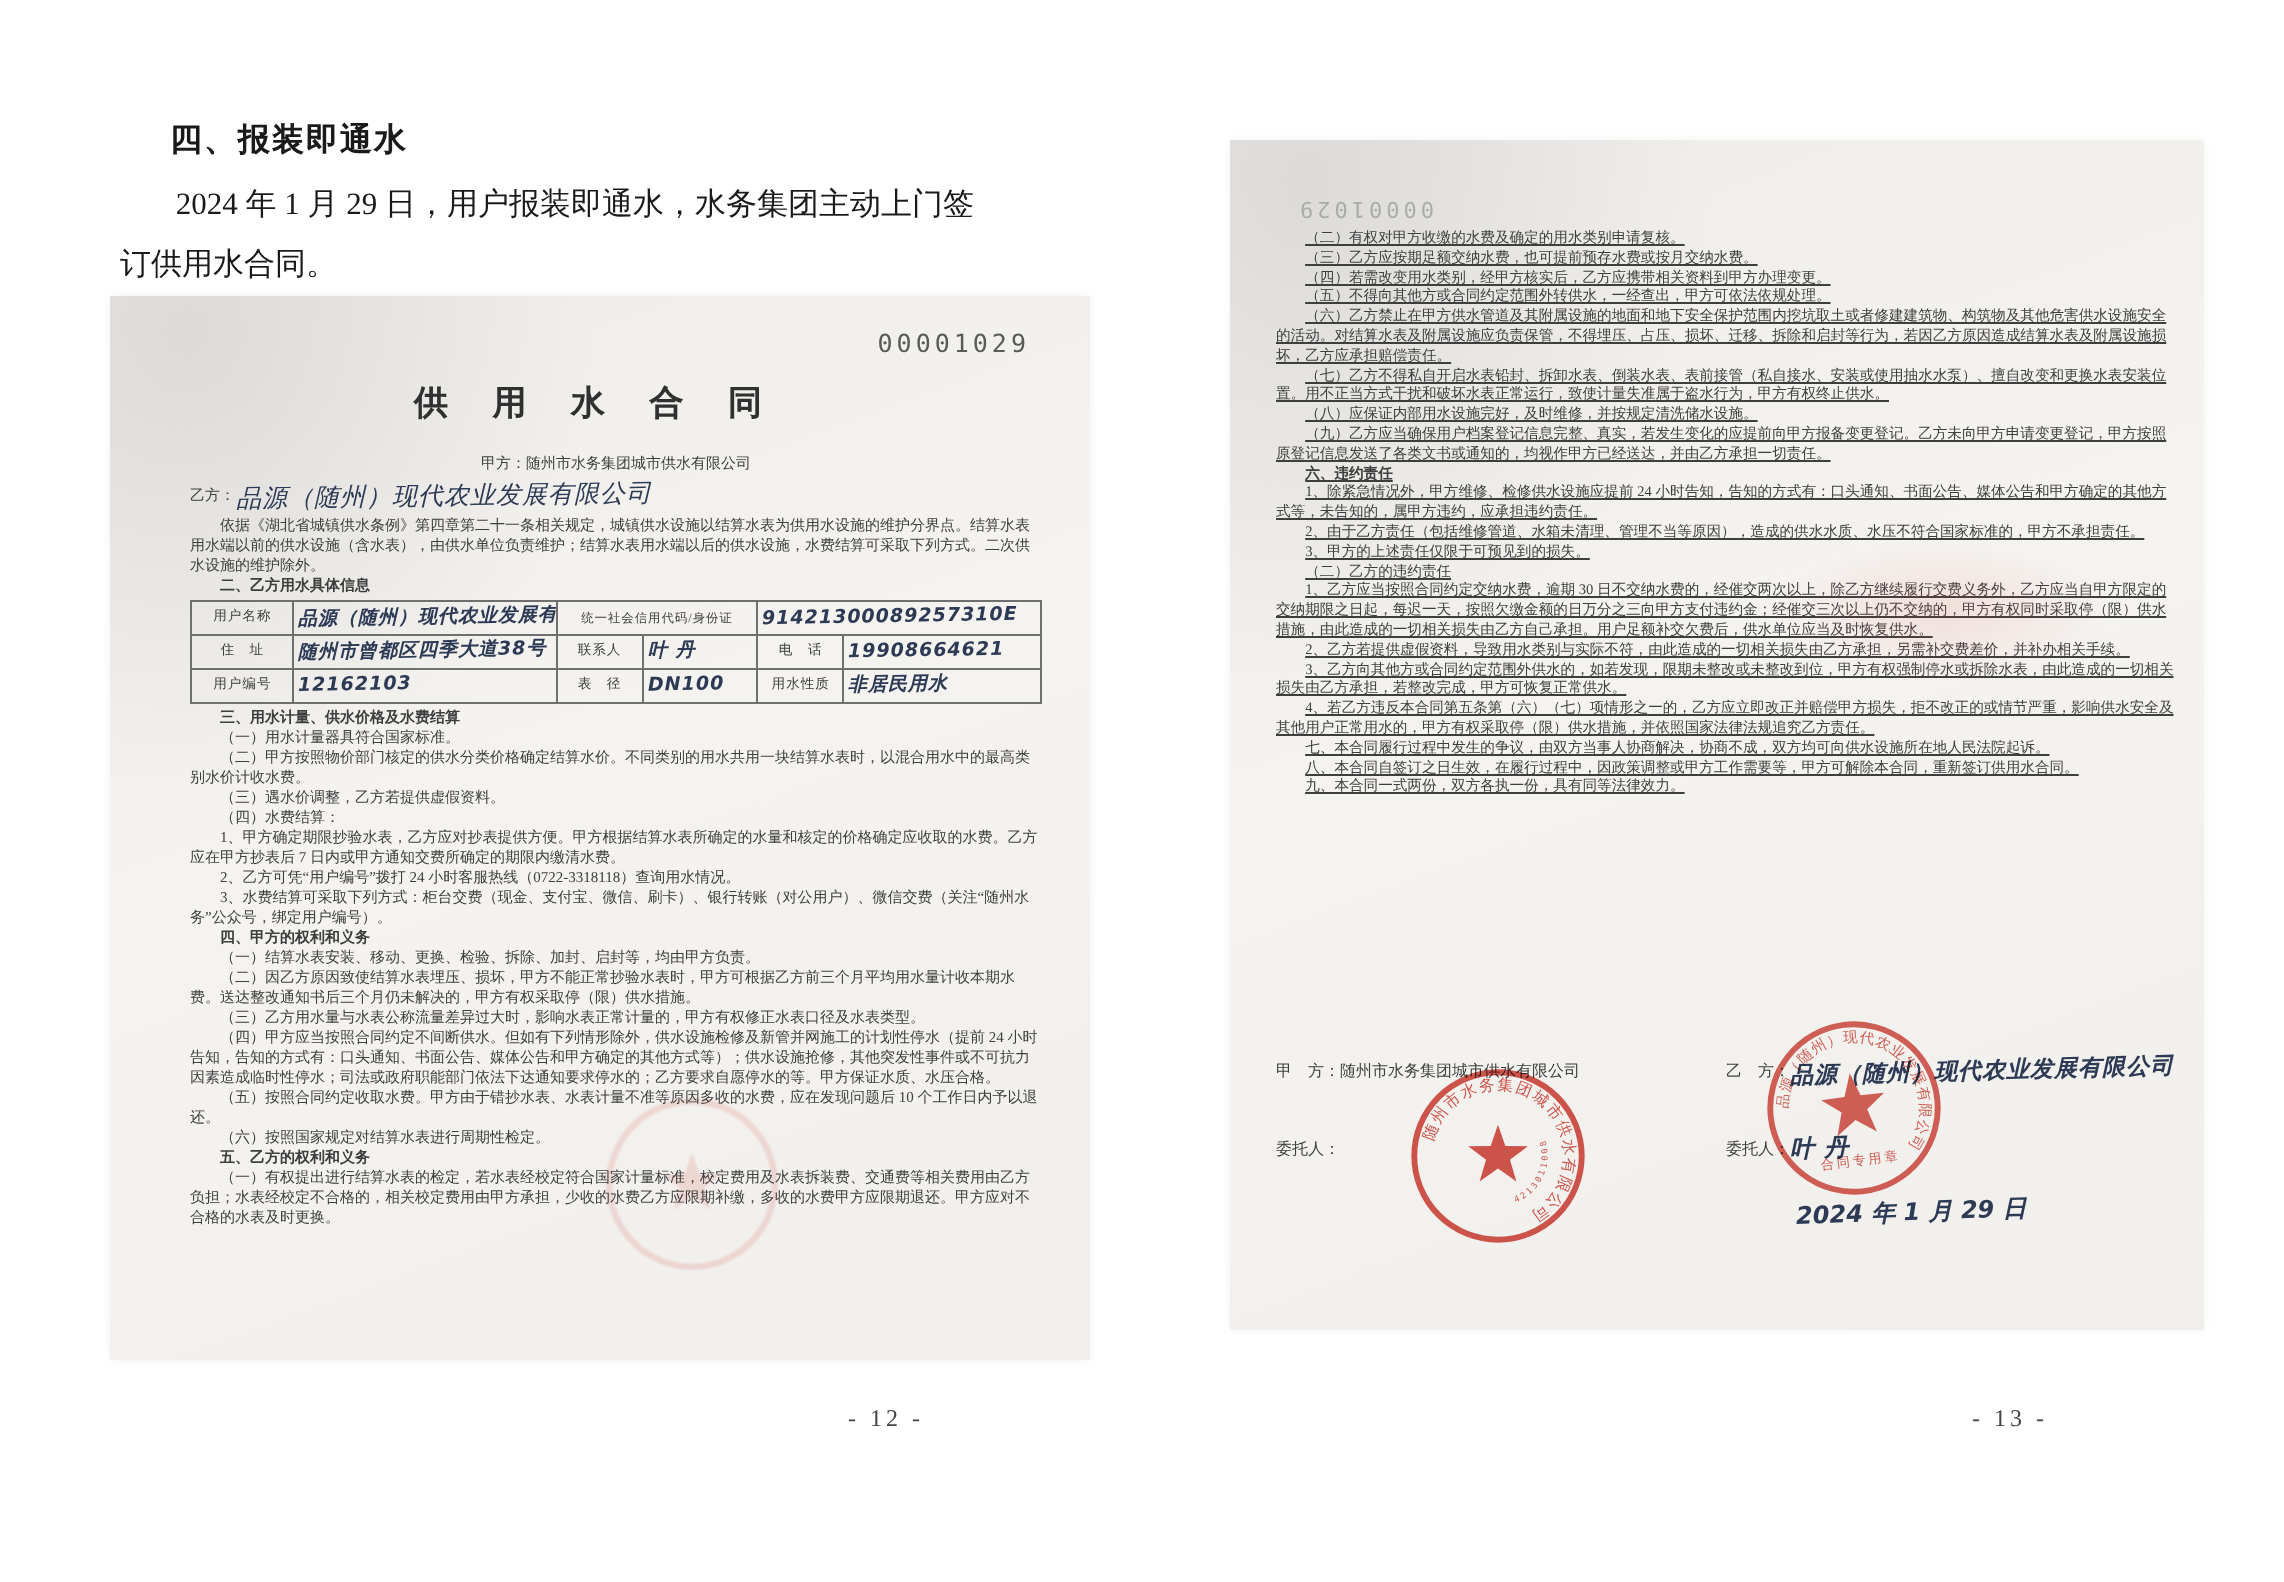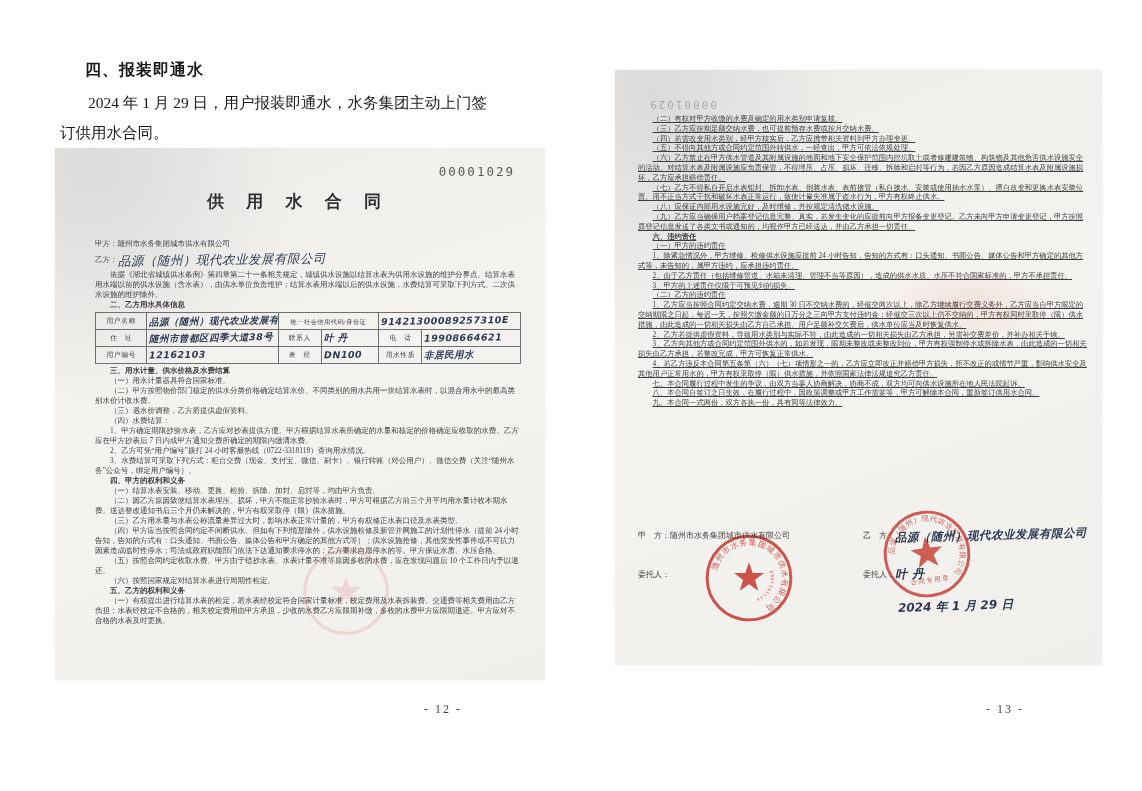--- a/index.html
+++ b/index.html
@@ -43,21 +43,21 @@
   }
   .contract-title{
     position:absolute;left:0;right:3px;top:42px;margin:0;text-align:center;
     font-size:17px;font-weight:bold;letter-spacing:9px;color:#303030;
   }
   .scan-content{position:absolute;left:40px;right:24px;top:78px;}
   .scan-content-r{position:absolute;left:23px;right:14px;top:44px;text-decoration:underline;}
   .pline{margin:0;font-size:7.5px;line-height:10px;text-indent:2em;}
   .scan-right .pline{font-size:7.3px;line-height:9.8px;}
   .pline.bold{font-weight:bold;}
-  .party-a{margin:12px 0 3px 0;font-size:7.5px;line-height:11px;}
+  .party-a{margin:0 0 3px 0;font-size:7.5px;line-height:11px;text-align:center;}
   .party-b{margin:0 0 2px 0;font-size:7.5px;line-height:16px;display:flex;align-items:center;}
   .hand{
     font-family:"DejaVu Sans",sans-serif;font-style:italic;color:#2c3a55;
     letter-spacing:.5px;
   }
   .party-b .hand{font-size:12.5px;transform:rotate(-.8deg);white-space:nowrap;}
   
   table.info{
     border-collapse:collapse;width:100%;margin:2px 0 2px 0;table-layout:fixed;
   }
@@ -188,21 +188,20 @@
   <div class="scan-content-r">
       <p class="pline">（二）有权对甲方收缴的水费及确定的用水类别申请复核。</p>
       <p class="pline">（三）乙方应按期足额交纳水费，也可提前预存水费或按月交纳水费。</p>
       <p class="pline">（四）若需改变用水类别，经甲方核实后，乙方应携带相关资料到甲方办理变更。</p>
       <p class="pline">（五）不得向其他方或合同约定范围外转供水，一经查出，甲方可依法依规处理。</p>
       <p class="pline">（六）乙方禁止在甲方供水管道及其附属设施的地面和地下安全保护范围内挖坑取土或者修建建筑物、构筑物及其他危害供水设施安全的活动。对结算水表及附属设施应负责保管，不得埋压、占压、损坏、迁移、拆除和启封等行为，若因乙方原因造成结算水表及附属设施损坏，乙方应承担赔偿责任。</p>
       <p class="pline">（七）乙方不得私自开启水表铅封、拆卸水表、倒装水表、表前接管（私自接水、安装或使用抽水水泵）、擅自改变和更换水表安装位置。用不正当方式干扰和破坏水表正常运行，致使计量失准属于盗水行为，甲方有权终止供水。</p>
       <p class="pline">（八）应保证内部用水设施完好，及时维修，并按规定清洗储水设施。</p>
       <p class="pline">（九）乙方应当确保用户档案登记信息完整、真实，若发生变化的应提前向甲方报备变更登记。乙方未向甲方申请变更登记，甲方按照原登记信息发送了各类文书或通知的，均视作甲方已经送达，并由乙方承担一切责任。</p>
       <p class="pline bold">六、违约责任</p>
-      <p class="pline">（一）甲方的违约责任</p>
       <p class="pline">1、除紧急情况外，甲方维修、检修供水设施应提前 24 小时告知，告知的方式有：口头通知、书面公告、媒体公告和甲方确定的其他方式等，未告知的，属甲方违约，应承担违约责任。</p>
       <p class="pline">2、由于乙方责任（包括维修管道、水箱未清理、管理不当等原因），造成的供水水质、水压不符合国家标准的，甲方不承担责任。</p>
       <p class="pline">3、甲方的上述责任仅限于可预见到的损失。</p>
       <p class="pline">（二）乙方的违约责任</p>
       <p class="pline">1、乙方应当按照合同约定交纳水费，逾期 30 日不交纳水费的，经催交两次以上，除乙方继续履行交费义务外，乙方应当自甲方限定的交纳期限之日起，每迟一天，按照欠缴金额的日万分之三向甲方支付违约金；经催交三次以上仍不交纳的，甲方有权同时采取停（限）供水措施，由此造成的一切相关损失由乙方自己承担。用户足额补交欠费后，供水单位应当及时恢复供水。</p>
       <p class="pline">2、乙方若提供虚假资料，导致用水类别与实际不符，由此造成的一切相关损失由乙方承担，另需补交费差价，并补办相关手续。</p>
       <p class="pline">3、乙方向其他方或合同约定范围外供水的，如若发现，限期未整改或未整改到位，甲方有权强制停水或拆除水表，由此造成的一切相关损失由乙方承担，若整改完成，甲方可恢复正常供水。</p>
       <p class="pline">4、若乙方违反本合同第五条第（六）（七）项情形之一的，乙方应立即改正并赔偿甲方损失，拒不改正的或情节严重，影响供水安全及其他用户正常用水的，甲方有权采取停（限）供水措施，并依照国家法律法规追究乙方责任。</p>
       <p class="pline">七、本合同履行过程中发生的争议，由双方当事人协商解决，协商不成，双方均可向供水设施所在地人民法院起诉。</p>
       <p class="pline">八、本合同自签订之日生效，在履行过程中，因政策调整或甲方工作需要等，甲方可解除本合同，重新签订供用水合同。</p>

